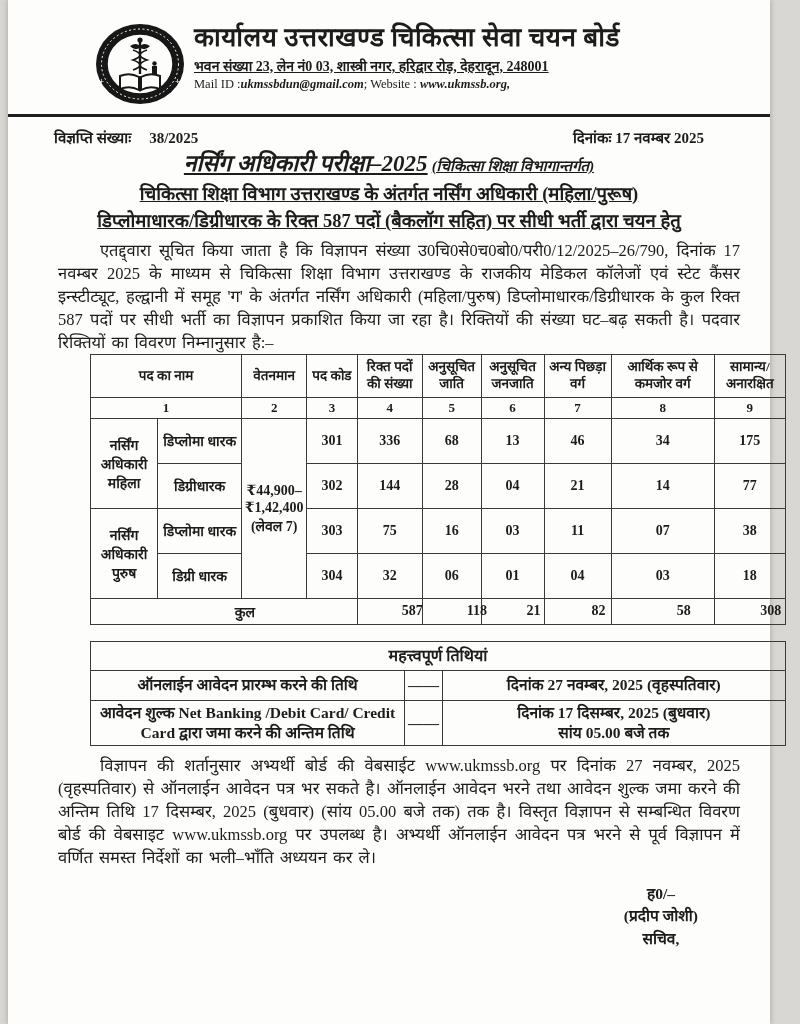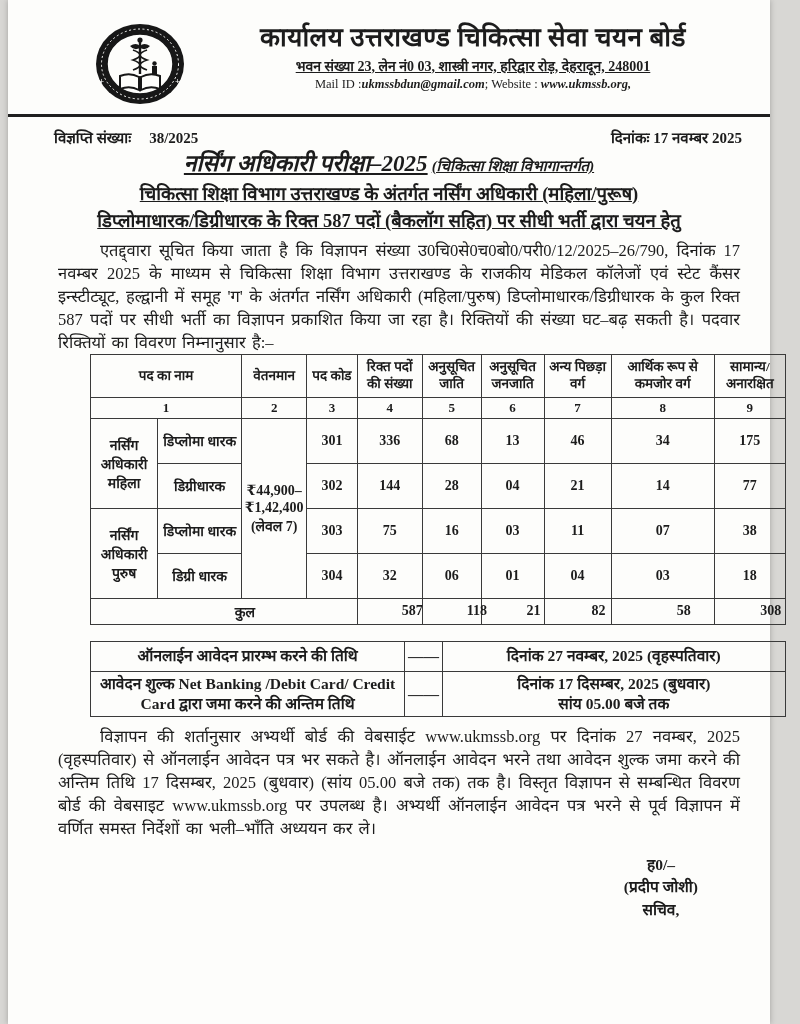--- a/index.html
+++ b/index.html
@@ -13,28 +13,28 @@
   }
   .paper{
     position:absolute;left:8px;top:0;
     width:762px;height:1024px;
     background:#fdfdfb;
     box-shadow:0 0 6px rgba(0,0,0,.25);
   }
   
   .header{display:flex;align-items:flex-start;padding:22px 18px 6px 78px;}
   .logo{width:108px;height:84px;flex:0 0 auto;}
-  .header-text{flex:1;text-align:center;line-height:1.25;}
+  .header-text{flex:1;text-align:left;line-height:1.25;}
   .org-name{font-size:26px;font-weight:bold;letter-spacing:.5px;}
   .org-address{font-size:14px;font-weight:bold;text-decoration:underline;margin-top:3px;}
   .org-contact{font-size:12.5px;margin-top:2px;}
   .bi{font-weight:bold;font-style:italic;}
   .rule{border-bottom:3px solid #1f1f1f;margin-top:2px;}
   
-  .meta{display:flex;justify-content:space-between;padding:10px 28px 0 46px;font-size:15px;font-weight:bold;}
+  .meta{display:flex;justify-content:space-between;padding:10px 66px 0 46px;font-size:15px;font-weight:bold;}
   .meta .gap{display:inline-block;width:18px;}
   
   .titles{text-align:center;margin-top:2px;line-height:1.3;}
   .title-main{font-size:23px;font-weight:bold;text-decoration:underline;font-style:italic;}
   .title-suffix{font-size:15px;font-weight:bold;}
   .title-sub{font-size:18.5px;font-weight:bold;text-decoration:underline;margin-top:3px;}
   
   .para{
     margin:6px 30px 0 50px;
     font-size:16.5px;line-height:23px;
@@ -204,20 +204,23 @@
   </tbody>
     </table>
 
   <table class="dtab">
     <colgroup>
       <col style="width:302px">
         <col style="width:36px">
         <col style="width:330px">
     </colgroup>
     <tbody>
+        <tr>
+      <td colspan="3" class="dtitle">महत्त्वपूर्ण तिथियां</td>
+    </tr>
     <tr>
       <td class="dlabel">ऑनलाईन आवेदन प्रारम्भ करने की तिथि</td>
       <td class="dash">——</td>
       <td>दिनांक 27 नवम्बर, 2025 (वृहस्पतिवार)</td>
     </tr>
     <tr>
       <td class="dlabel tall"><span>आवेदन शुल्क </span><span style="font-family:'Liberation Serif',serif;">Net Banking /Debit Card/ Credit Card</span><span> द्वारा जमा करने की अन्तिम तिथि</span></td>
       <td class="dash">——</td>
       <td class="preline">दिनांक 17 दिसम्बर, 2025 (बुधवार)
 सांय 05.00 बजे तक</td>

